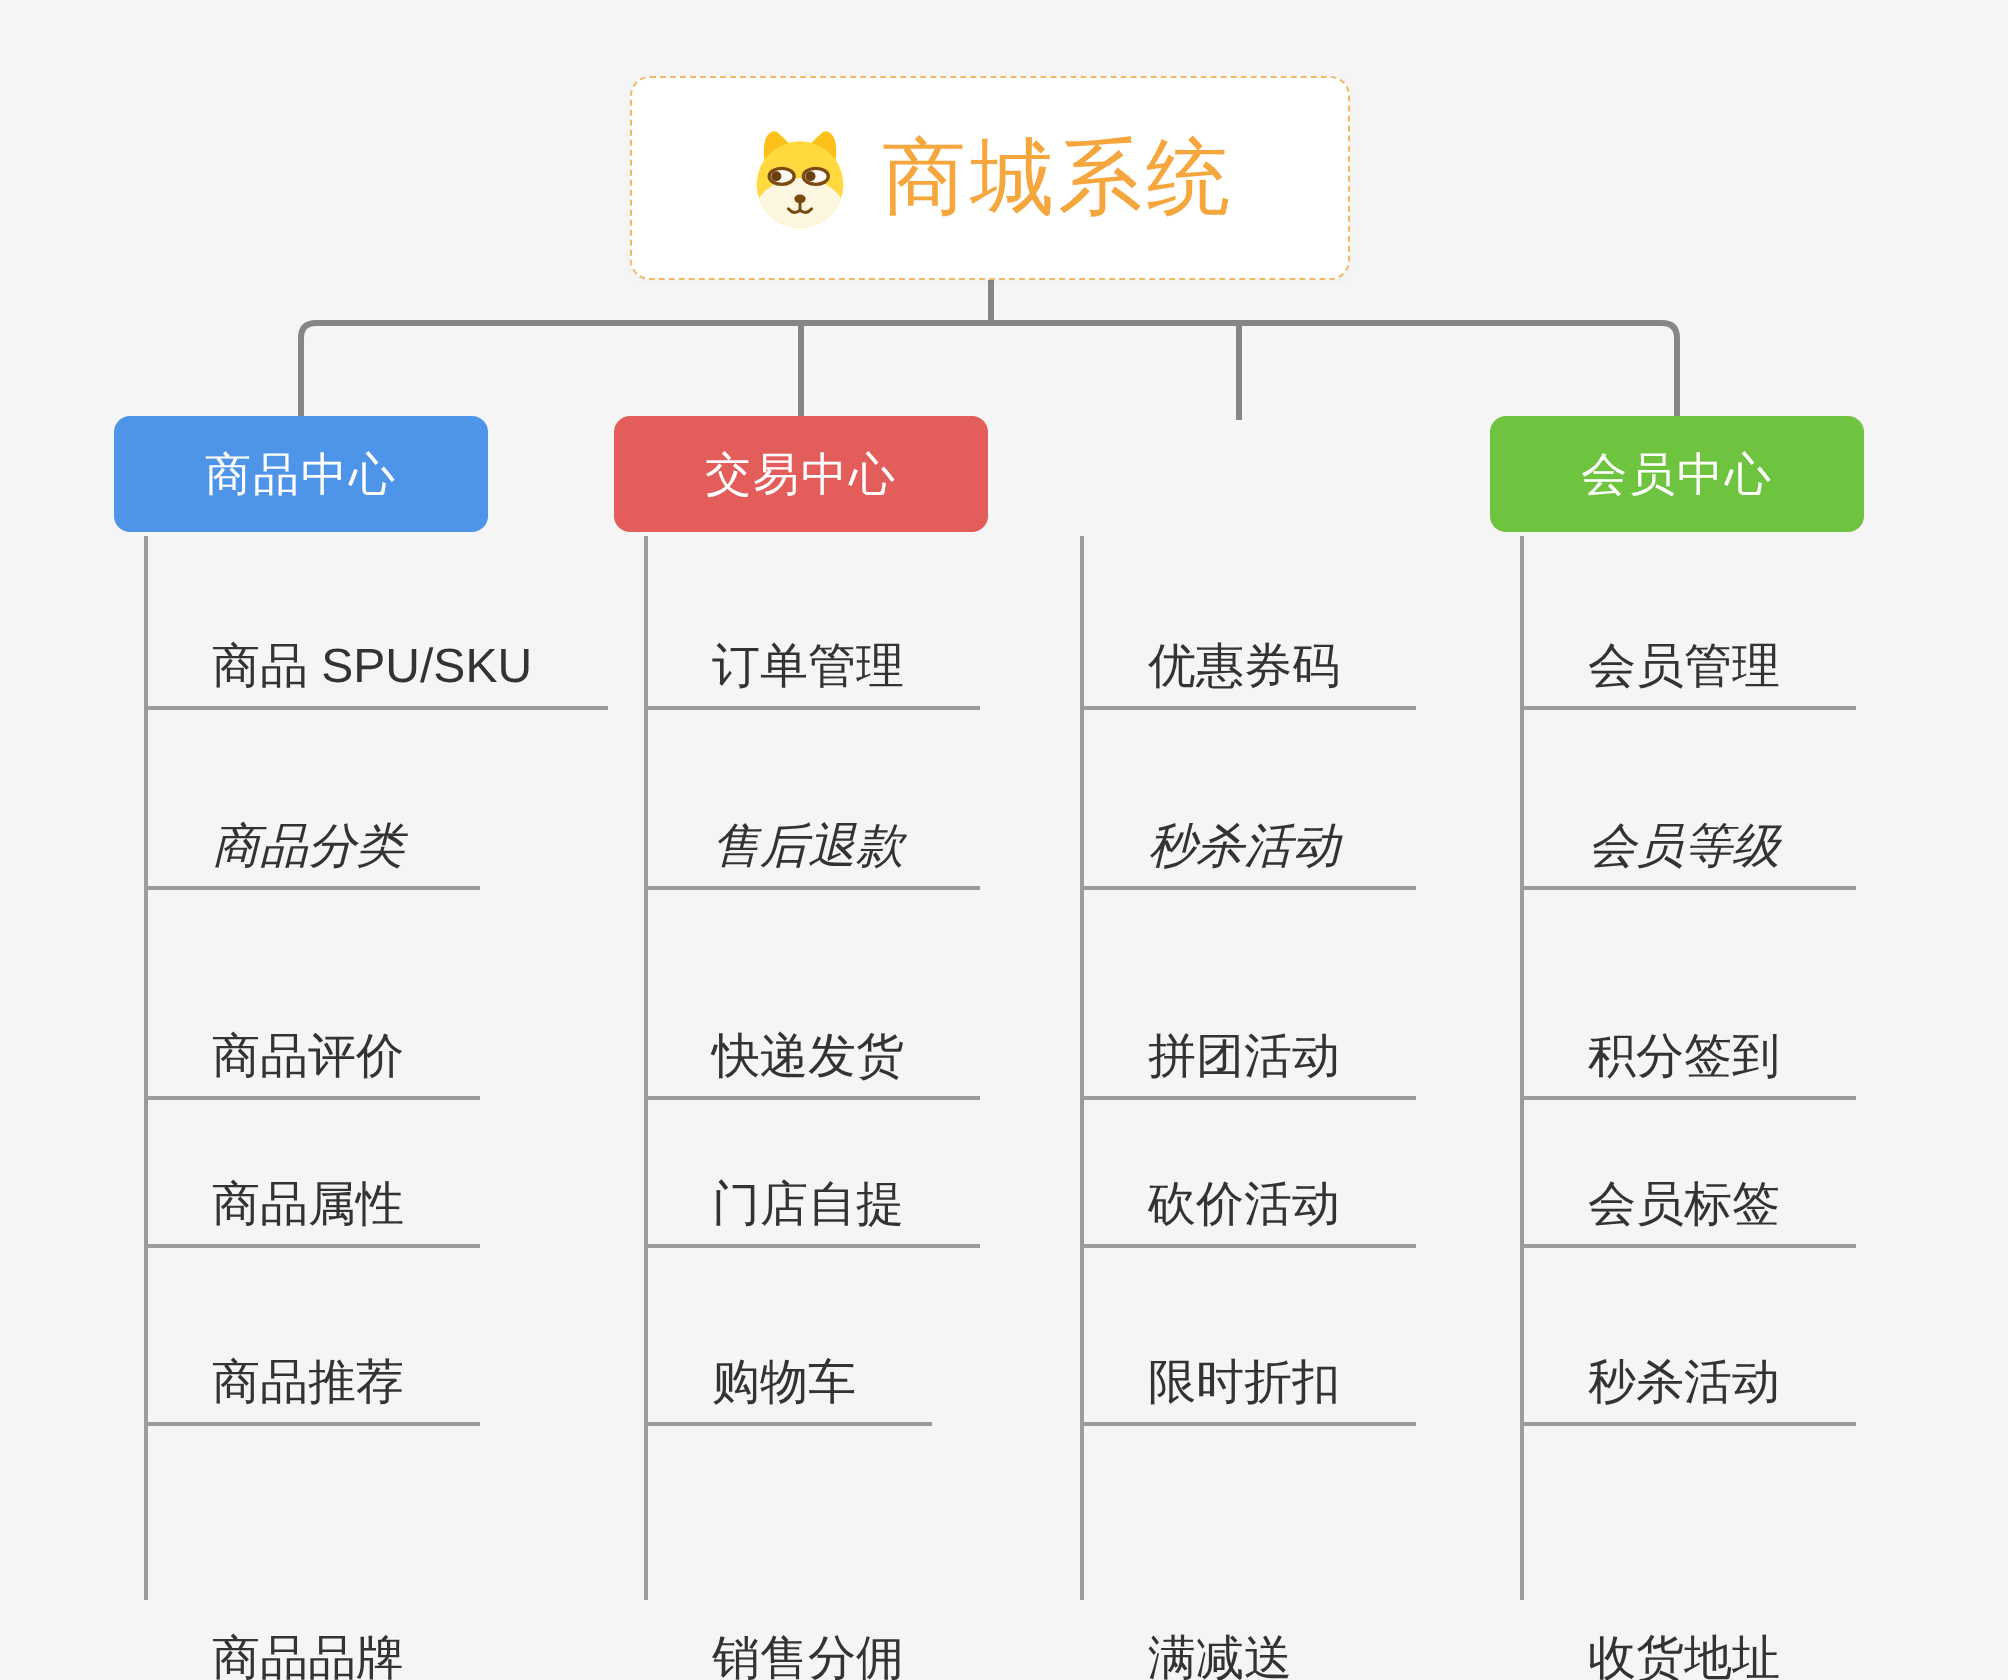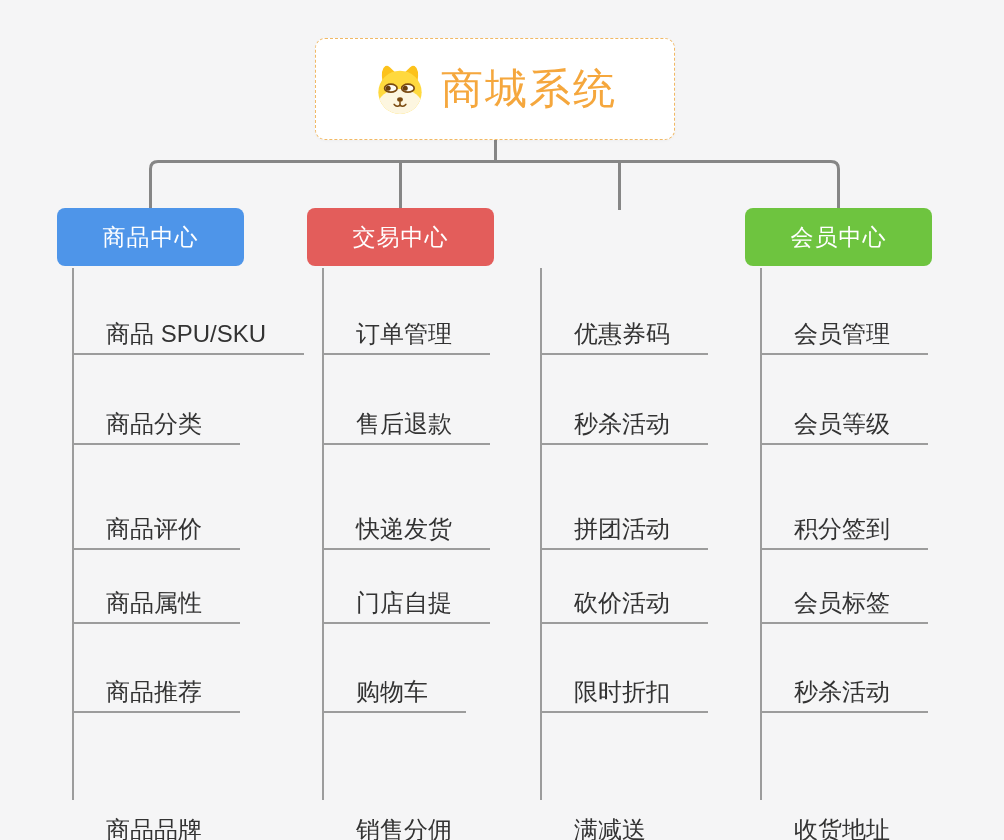--- a/index.html
+++ b/index.html
@@ -82,21 +82,21 @@
     position: absolute;
     left: 0;
     padding: 0 38px 4px 34px;
     font-size: 24px;
     line-height: 30px;
     color: #333333;
     white-space: nowrap;
     border-bottom: 2px solid #9c9c9c;
   }
   .r0 { top: 51px; }
-  .r1 { top: 141px; }
+  .r1 { top: 141px; font-style: italic; }
   .r2 { top: 246px; }
   .r3 { top: 320px; }
   .r4 { top: 409px; }
   .r5 { top: 499px; margin-top: 48px; }
 </style>
 </head>
 <body>
 
 <div class="canvas">
 

